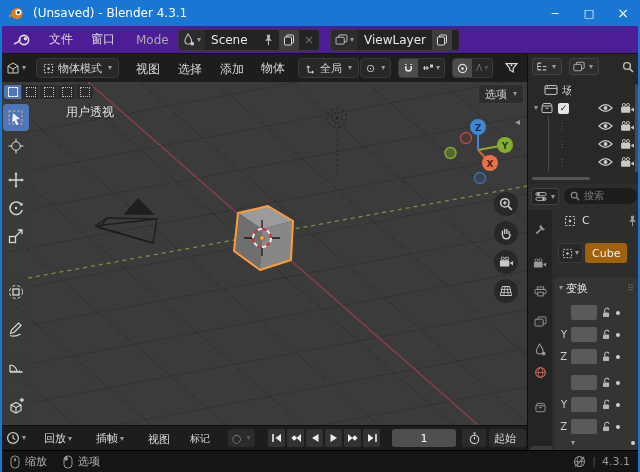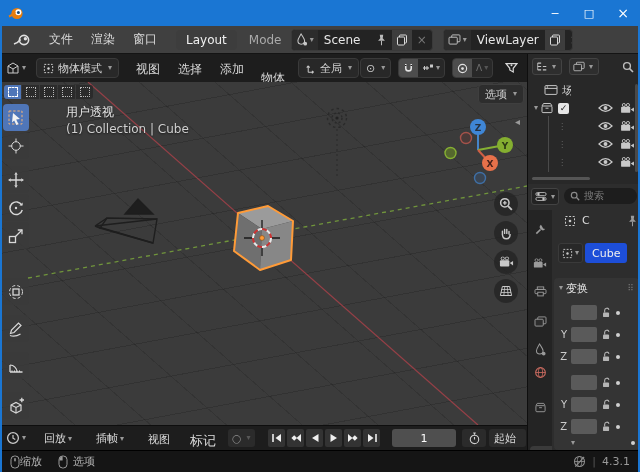--- a/index.html
+++ b/index.html
@@ -8,21 +8,21 @@
     background:#1d1d1d;}
   .abs{position:absolute;}
   .flex{display:flex;align-items:center;}
   .cv{font-size:8px;color:#999;margin-left:2px;line-height:1;}
   .dim{opacity:.4;}
   
   #titlebar{left:0;top:0;width:640px;height:26px;background:#1a76d3;display:flex;align-items:center;}
   #titlebar .title{color:#fff;font-size:12px;margin-left:8px;}
   .wbtn{width:34px;height:26px;display:flex;align-items:center;justify-content:center;color:#fff;font-size:11px;}
   
-  #menubar{left:0;top:26px;width:640px;height:28px;background:#404040;display:flex;align-items:center;border-bottom:1px solid #141414;box-sizing:border-box;}
+  #menubar{left:0;top:26px;width:640px;height:28px;background:#4c1d95;display:flex;align-items:center;border-bottom:1px solid #141414;box-sizing:border-box;}
   .menu-item{padding:0 9px;color:#d9d9d9;font-size:12px;}
   .ws-tab{background:#3d3d3d;border-radius:4px;padding:3px 10px;color:#f0f0f0;margin-left:10px;}
   .ws-tab.inactive{background:transparent;color:#aaa;width:30px;overflow:hidden;white-space:nowrap;padding:3px 2px;}
   .id-block{display:flex;align-items:center;background:#232323;border:1px solid #3a3a3a;border-radius:4px;height:20px;margin-left:10px;overflow:hidden;}
   .id-block .seg-icon{display:flex;align-items:center;padding:0 4px;background:#2c2c2c;height:100%;}
   .id-block .seg-name{padding:0 6px;color:#e8e8e8;display:flex;align-items:center;gap:5px;}
   .id-block .seg-new{background:#3d3d3d;height:100%;display:flex;align-items:center;padding:0 4px;}
   .id-block .seg-x{padding:0 5px;color:#777;}
   
   #vph{left:0;top:54px;width:527px;height:28px;background:#1d1d1d;}
@@ -202,36 +202,35 @@
 
 <div class="window">
 
   <div id="titlebar" class="abs">
     <svg width="18" height="18" viewBox="0 0 18 18" style="margin-left:7px">
       <circle cx="10" cy="9.5" r="5.6" fill="#e87d0d"></circle>
       <circle cx="11.4" cy="8.2" r="3" fill="#fff"></circle>
       <circle cx="11.4" cy="8.6" r="1.5" fill="#1a4b78"></circle>
       <path d="M2 12.5c2.2-.8 4.5-2.6 6-4.6" stroke="#e87d0d" stroke-width="2" fill="none"></path>
     </svg>
+    <span class="title">(Unsaved) - Blender 4.3.1</span>
     <span style="flex:1"></span>
     <span class="wbtn">─</span>
     <span class="wbtn">□</span>
     <span class="wbtn" style="font-size:14px">×</span>
   </div>
 
   <div id="menubar" class="abs">
     <svg width="20" height="16" viewBox="0 0 20 16" style="margin:0 8px 0 12px">
       <circle cx="12" cy="8" r="4.6" fill="none" stroke="#e0e0e0" stroke-width="1.6"></circle>
       <circle cx="13.4" cy="6.8" r="1.7" fill="#e0e0e0"></circle>
       <path d="M2 12c2.6-.9 5-2.6 6.6-4.6" stroke="#e0e0e0" stroke-width="1.6" fill="none"></path>
     </svg>
     <span class="menu-item">文件</span>
-    <span class="menu-item">渲染</span>
     <span class="menu-item">窗口</span>
-    <span class="ws-tab">Layout</span>
     <span class="ws-tab inactive">Modeling</span>
     <div class="id-block" style="width:140px">
       <span class="seg-icon">
         <svg width="12" height="13" viewBox="0 0 12 14" color="#c9c9c9">
             <use href="#i-drop"></use>
           </svg>
           <span class="cv">▾</span>
       </span>
       <span class="seg-name" style="flex:1">
         <span>Scene</span>
@@ -275,21 +274,21 @@
     <div class="pill abs" style="left:36px;top:4px">
       <svg width="11" height="11" viewBox="0 0 12 12" color="#d9d9d9">
           <use href="#i-cubedash"></use>
         </svg>
       <span style="font-size:11px">物体模式</span>
       <span class="cv">▾</span>
     </div>
     <span class="hmenu abs" style="left:136px;top:7px">视图</span>
     <span class="hmenu abs" style="left:178px;top:7px">选择</span>
     <span class="hmenu abs" style="left:220px;top:7px">添加</span>
-    <span class="hmenu abs" style="left:261px;top:16px">物体</span>
+    <span class="hmenu abs" style="left:261px;top:6px">物体</span>
     <div class="pill abs" style="left:298px;top:4px">
       <svg width="11" height="11" viewBox="0 0 12 12" color="#c9c9c9">
           <use href="#i-orient"></use>
         </svg>
       <span style="font-size:11px">全局</span>
       <span class="cv">▾</span>
     </div>
     <div class="pill abs" style="left:360px;top:4px;padding:0 5px">
       <span style="font-size:11px;color:#c9c9c9">⊙</span>
       <span class="cv">▾</span>
@@ -371,21 +370,20 @@
         </span>
       <span class="selmode">
           <span class="sq" style="border-style:dotted"></span>
         </span>
       <span class="selmode" style="border-radius:0 3px 3px 0">
           <span class="sq" style="border-style:dotted"></span>
         </span>
     </div>
 
     <div class="abs" style="left:66px;top:22px;color:#e6e6e6;text-shadow:0 1px 2px rgba(0,0,0,.6)">用户透视</div>
-    <div class="abs" style="left:66px;top:40px;color:#d0d0d0;text-shadow:0 1px 2px rgba(0,0,0,.6)">(1) Collection | Cube</div>
 
     <div class="pill abs" style="left:478px;top:2px;background:#2c2c2cd9;border-color:#3f3f3f">
       <span style="font-size:11px">选项</span>
       <span class="cv">▾</span>
     </div>
 
     <svg class="abs" width="70" height="70" viewBox="0 0 70 70" style="left:443px;top:33px">
       <path d="M35 35 35 14" stroke="#4585c9" stroke-width="2"></path>
       <path d="M35 35 62 30" stroke="#86b033" stroke-width="2"></path>
       <path d="M35 35 47 48" stroke="#cf5e45" stroke-width="2"></path>
@@ -491,21 +489,21 @@
     </div>
     <span class="abs flex" style="left:44px;top:5px;font-size:11px;color:#ddd">
         <span>回放</span>
         <span class="cv">▾</span>
       </span>
     <span class="abs flex" style="left:96px;top:5px;font-size:11px;color:#ddd">
         <span>插帧</span>
         <span class="cv">▾</span>
       </span>
     <span class="abs" style="left:148px;top:6px;font-size:11px;color:#ddd">视图</span>
-    <span class="abs" style="left:190px;top:6px;font-size:13px;color:#ddd">标记</span>
+    <span class="abs" style="left:190px;top:6px;font-size:10px;color:#ddd">标记</span>
     <div class="abs flex" style="left:228px;top:3px;height:18px;background:#2b2b2b;border-radius:3px;padding:0 4px;gap:3px">
       <span style="color:#8e8e8e;font-size:11px">○</span>
       <span class="cv dim">▾</span>
     </div>
     <div class="abs flex" style="left:268px;top:3px;gap:2px">
       <span class="tbtn">
           <svg width="12" height="10" viewBox="0 0 12 10" fill="#eee">
             <path d="M2 1v8" stroke="#eee" stroke-width="1.6"></path>
             <path d="M10 1 4.5 5 10 9z"></path>
           </svg>
@@ -695,21 +693,21 @@
         </svg>
     </div>
 
     <div class="abs flex" style="left:30px;top:59px;gap:2px">
       <span class="flex" style="background:#282828;border:1px solid #3a3a3a;border-radius:3px;height:18px;padding:0 3px">
         <svg width="11" height="11" viewBox="0 0 12 12" color="#c9c9c9">
             <use href="#i-cubedash"></use>
           </svg>
         <span class="cv">▾</span>
       </span>
-      <span class="flex" style="background:#1d4ed8;border-radius:3px;height:20px;padding:0 7px">
+      <span class="flex" style="background:#a16207;border-radius:3px;height:20px;padding:0 7px">
         <span style="font-size:11px;color:#eee">Cube</span>
       </span>
     </div>
 
     <div class="abs" style="left:26px;top:94px;width:85px;height:172px;background:#343434;border-radius:4px">
       <div class="flex" style="height:20px;padding:0 5px;gap:3px">
         <span class="cv" style="margin:0">▾</span>
         <span style="font-size:11px;color:#e2e2e2">变换</span>
         <span style="flex:1"></span>
         <span style="color:#6f6f6f;font-size:9px">⠿</span>
@@ -770,21 +768,21 @@
         <span style="flex:1"></span>
         <span class="kdot" style="margin-right:4px"></span>
       </div>
     </div>
   </div>
 
   <div id="statusbar" class="abs">
     <svg width="10" height="14" viewBox="0 0 10 14" color="#9a9a9a" style="margin-left:10px">
         <use href="#i-mouseM"></use>
       </svg>
-    <span style="">缩放</span>
+    <span style="margin-left:5px">缩放</span>
     <svg width="10" height="14" viewBox="0 0 10 14" color="#9a9a9a" style="margin-left:16px">
         <use href="#i-mouseL"></use>
       </svg>
     <span style="margin-left:5px">选项</span>
     <span style="flex:1"></span>
     <svg width="13" height="13" viewBox="0 0 14 14" color="#8f8f8f">
         <use href="#i-globe"></use>
       </svg>
     <span style="margin:0 6px;color:#555">|</span>
     <span style="margin-right:10px;color:#9a9a9a">4.3.1</span>

